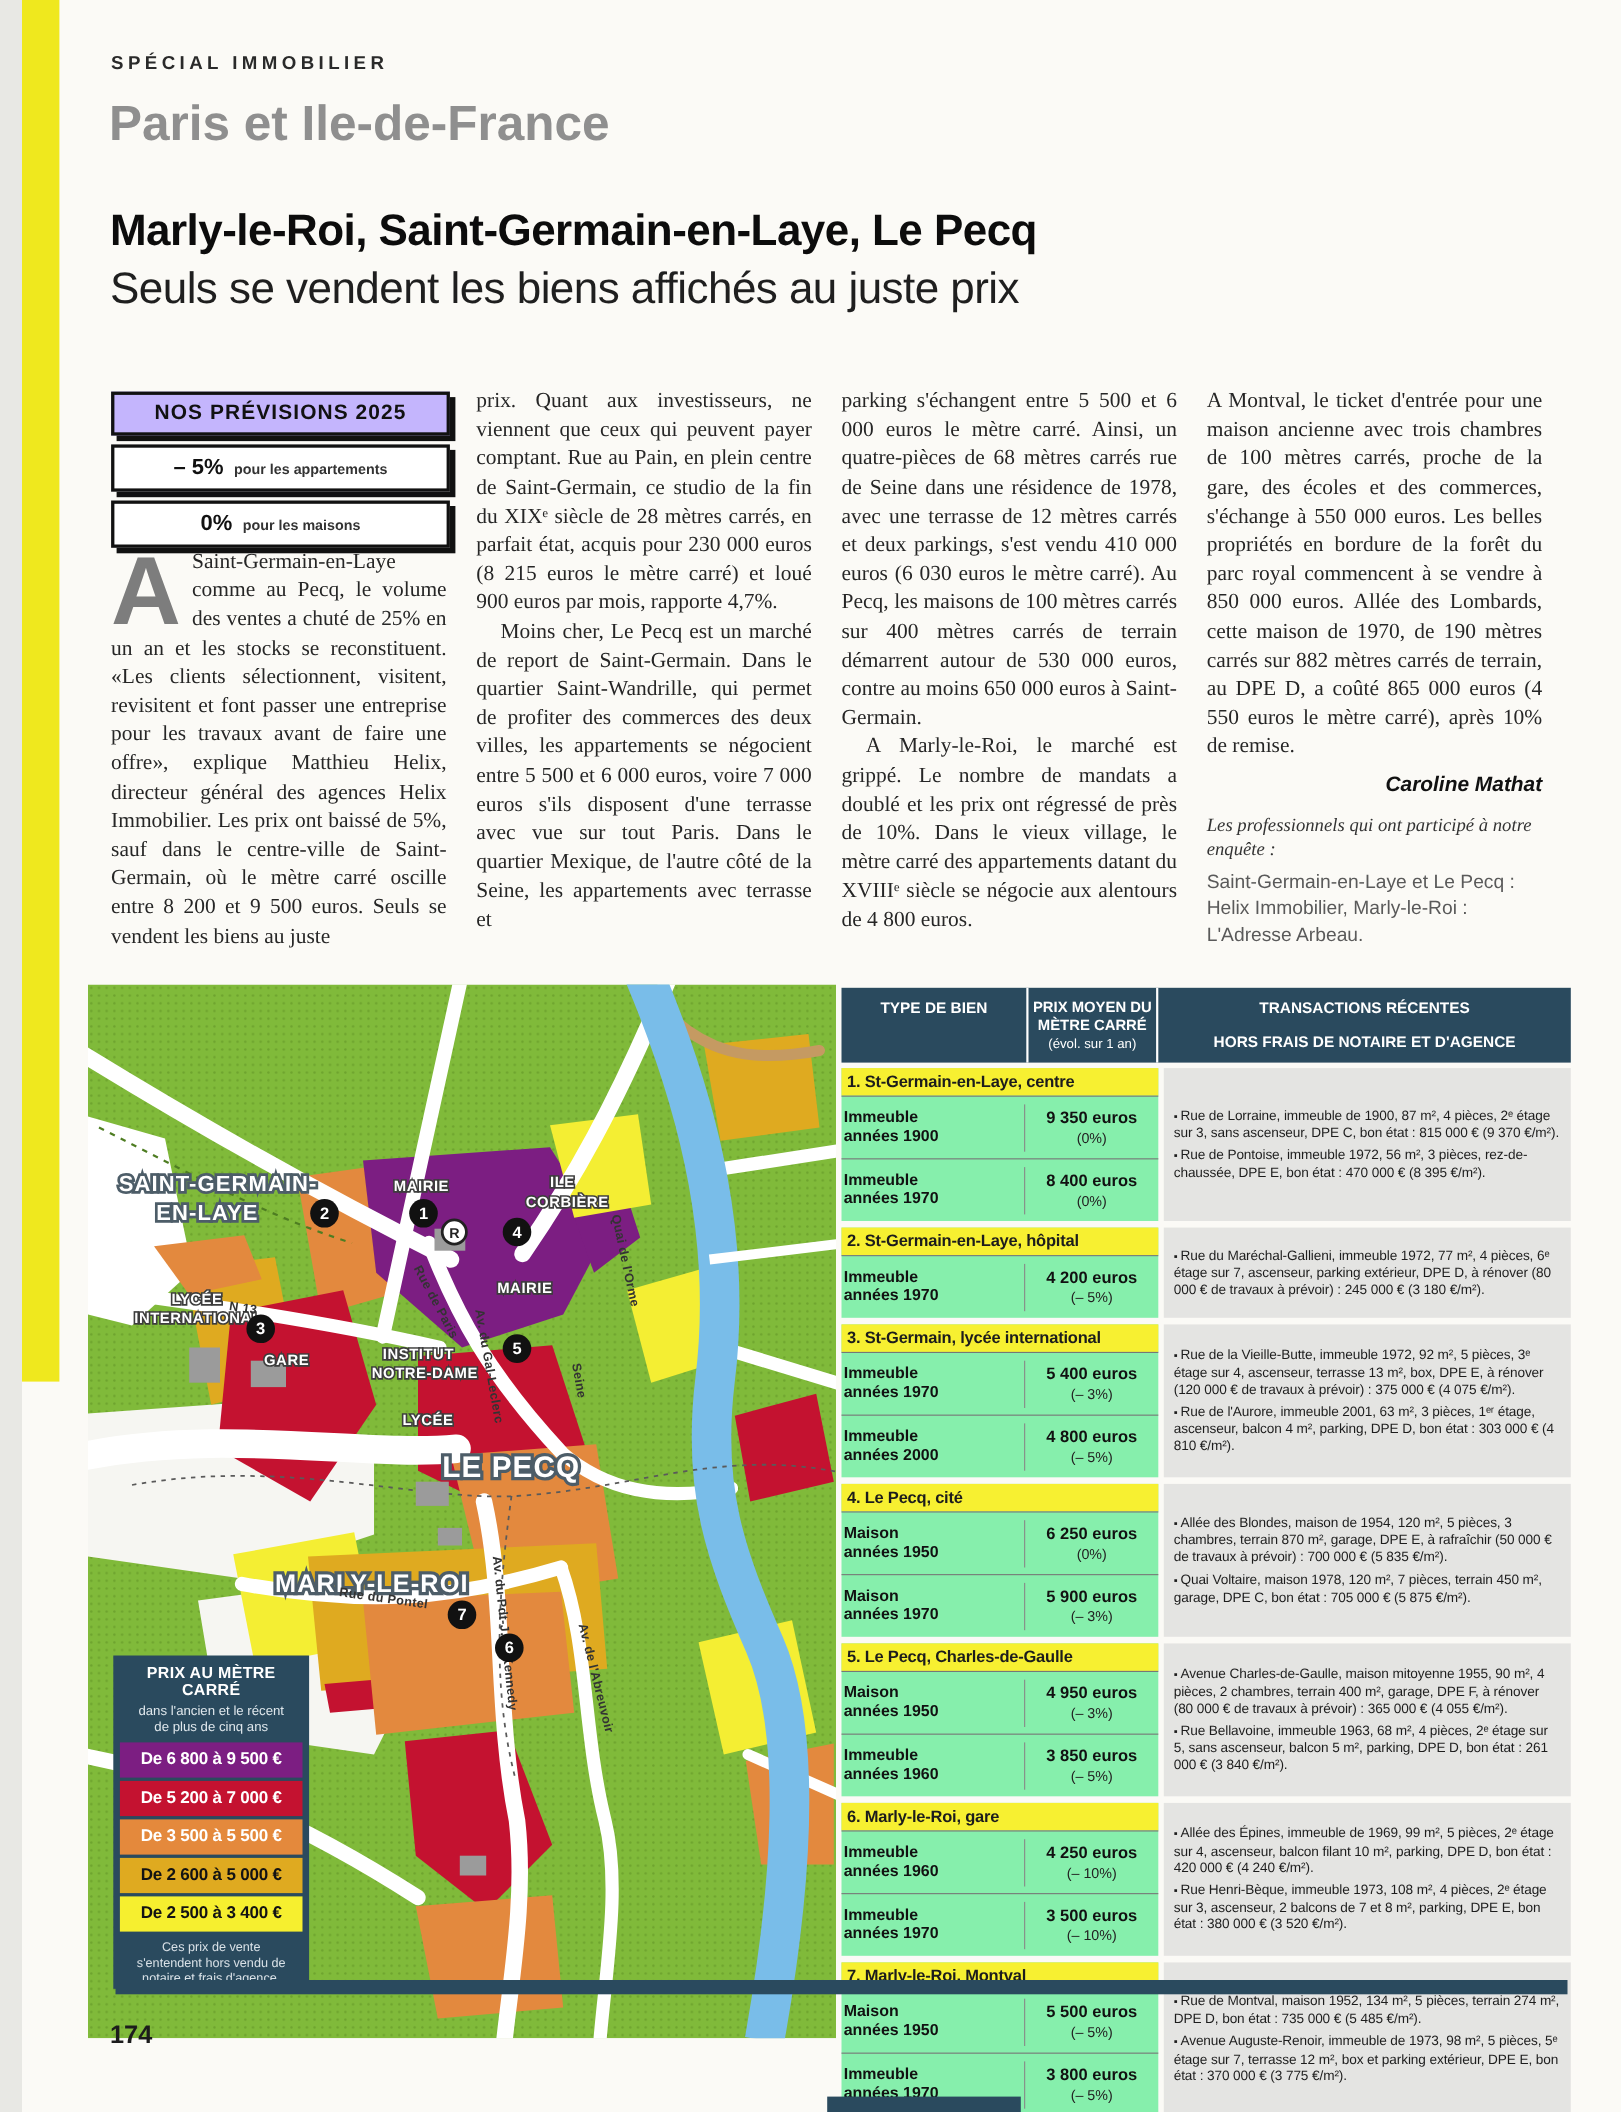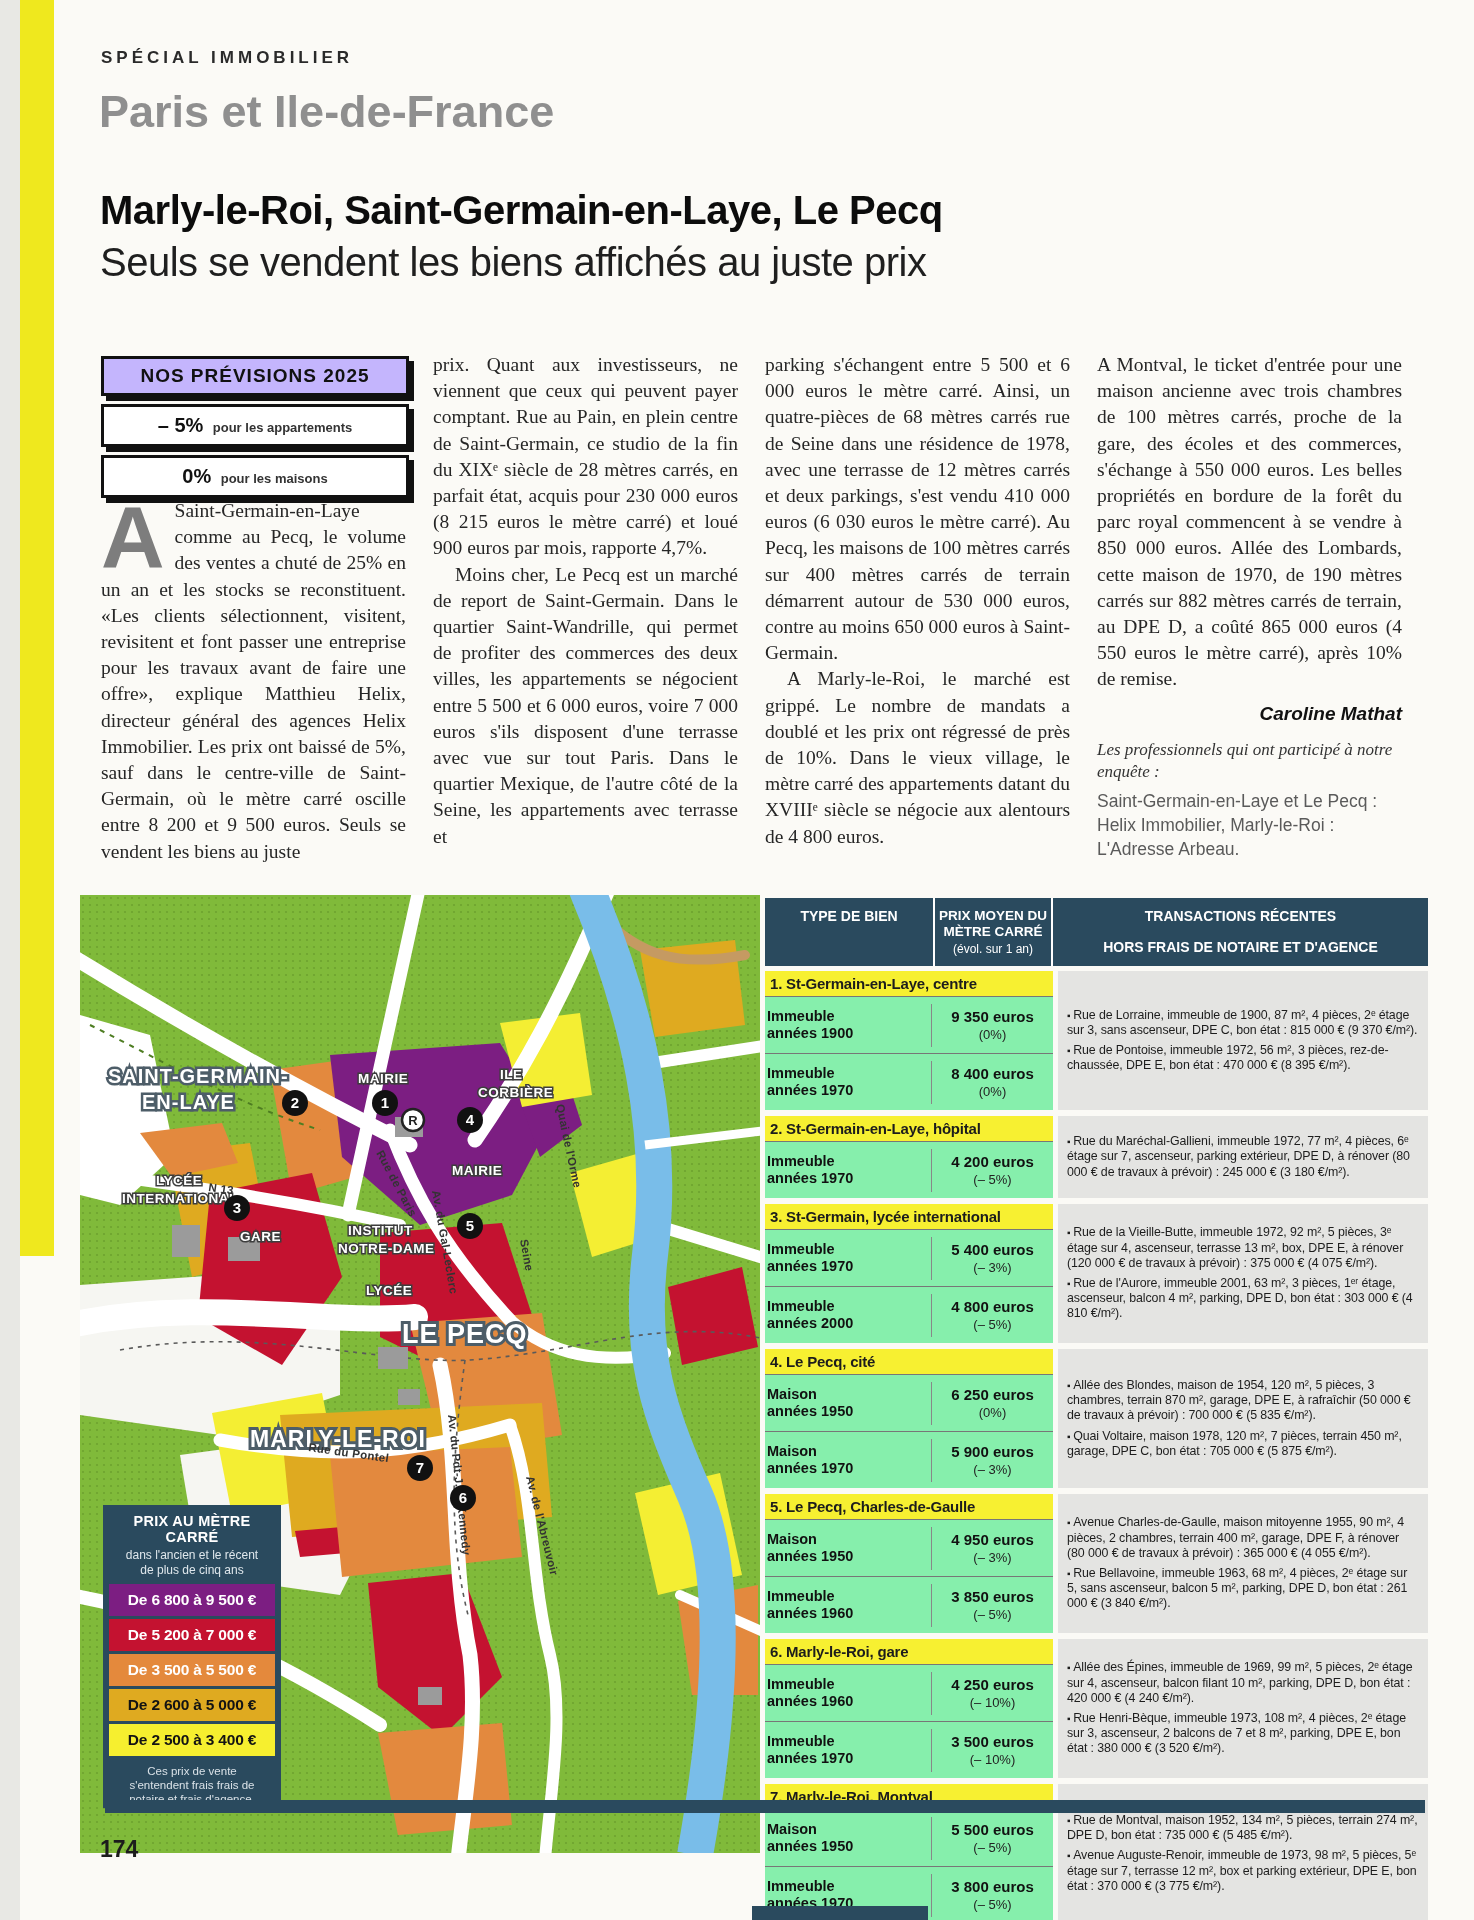--- a/index.html
+++ b/index.html
@@ -255,21 +255,21 @@
       </div>
       <div>
           <div class="band" style="background: rgb(124, 30, 130); color: rgb(255, 255, 255);">De 6 800 à 9 500 €</div>
           <div class="band" style="background: rgb(196, 18, 48); color: rgb(255, 255, 255);">De 5 200 à 7 000 €</div>
           <div class="band" style="background: rgb(228, 137, 60); color: rgb(255, 255, 255);">De 3 500 à 5 500 €</div>
           <div class="band" style="background: rgb(223, 170, 32); color: rgb(19, 19, 19);">De 2 600 à 5 000 €</div>
           <div class="band" style="background: rgb(246, 239, 47); color: rgb(19, 19, 19);">De 2 500 à 3 400 €</div>
         </div>
       <div class="lf">
         <span>Ces prix de vente</span><br>
-        <span>s'entendent frais frais de</span><br>
+        <span>s'entendent hors vendu de</span><br>
         <span>notaire et frais d'agence.</span>
       </div>
     </div>
   </div>
 
   <div class="rtable">
     <div class="t-head">
       <div class="hc hc1">TYPE DE BIEN</div>
       <div class="hc hc2">
         <span class="b">PRIX MOYEN DU</span>

